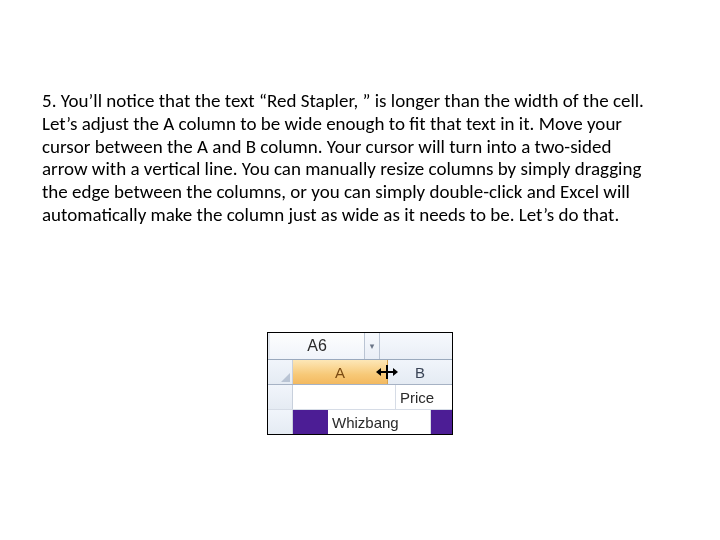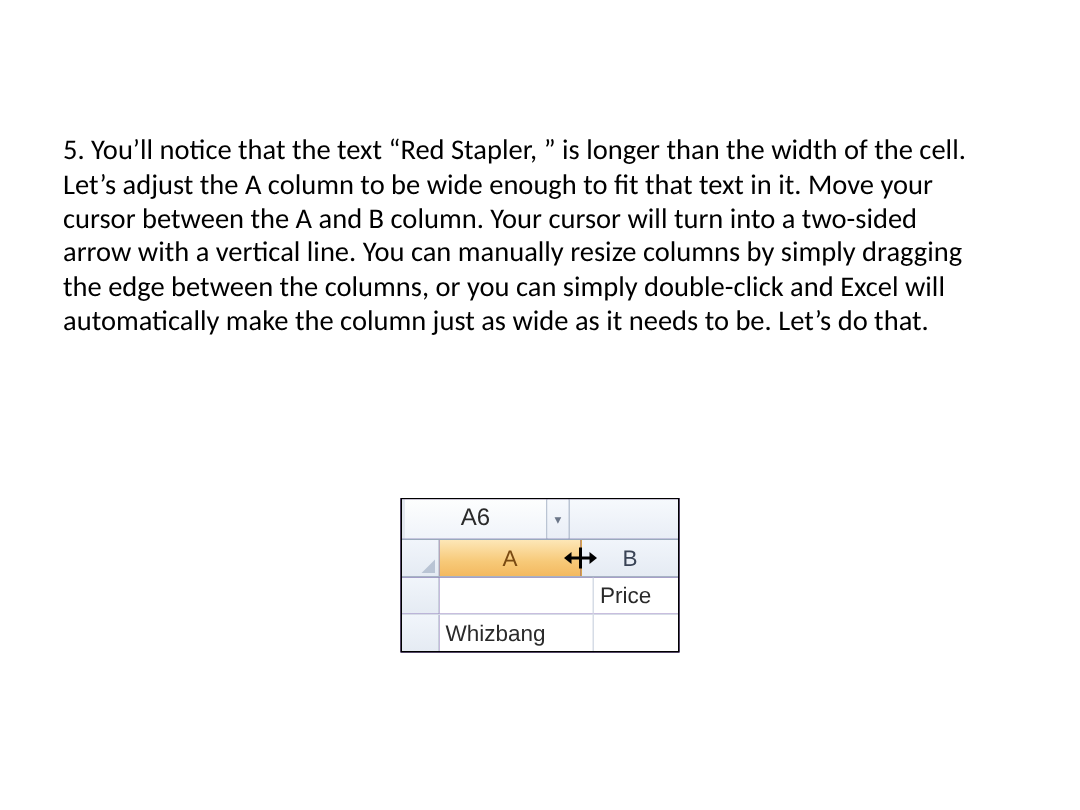--- a/index.html
+++ b/index.html
@@ -145,21 +145,21 @@
     padding: 0 4px;
     background: #fff;
   }
   .cellB {
     flex: 1;
     display: flex;
     align-items: center;
     padding: 0 4px;
     background: #fff;
   }
-  .data-row.last { border-bottom: none; }
+  .data-row.last { border-bottom: none; gap: 35px; }
 </style>
 </head>
 <body>
 
 <div class="page">
 
   <div class="paragraph">
     <span>5.</span>
     <span>You’ll notice that the text “Red Stapler, ” is longer than the width of the cell. Let’s adjust the A column to be wide enough to fit that text in it. Move your cursor between the A and B column. Your cursor will turn into a two-sided arrow with a vertical line. You can manually resize columns by simply dragging the edge between the columns, or you can simply double-click and Excel will automatically make the column just as wide as it needs to be. Let’s do that.</span>
   </div>

